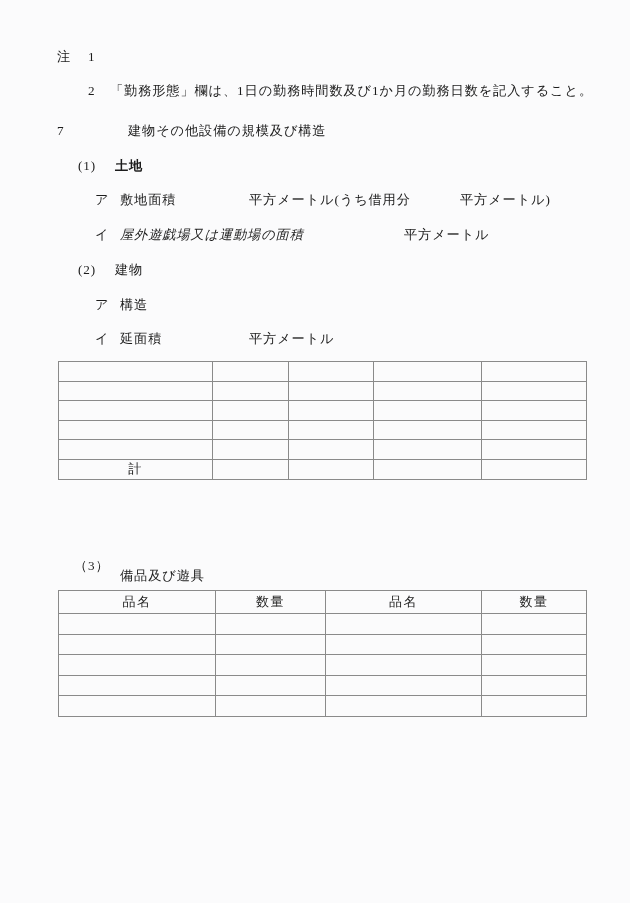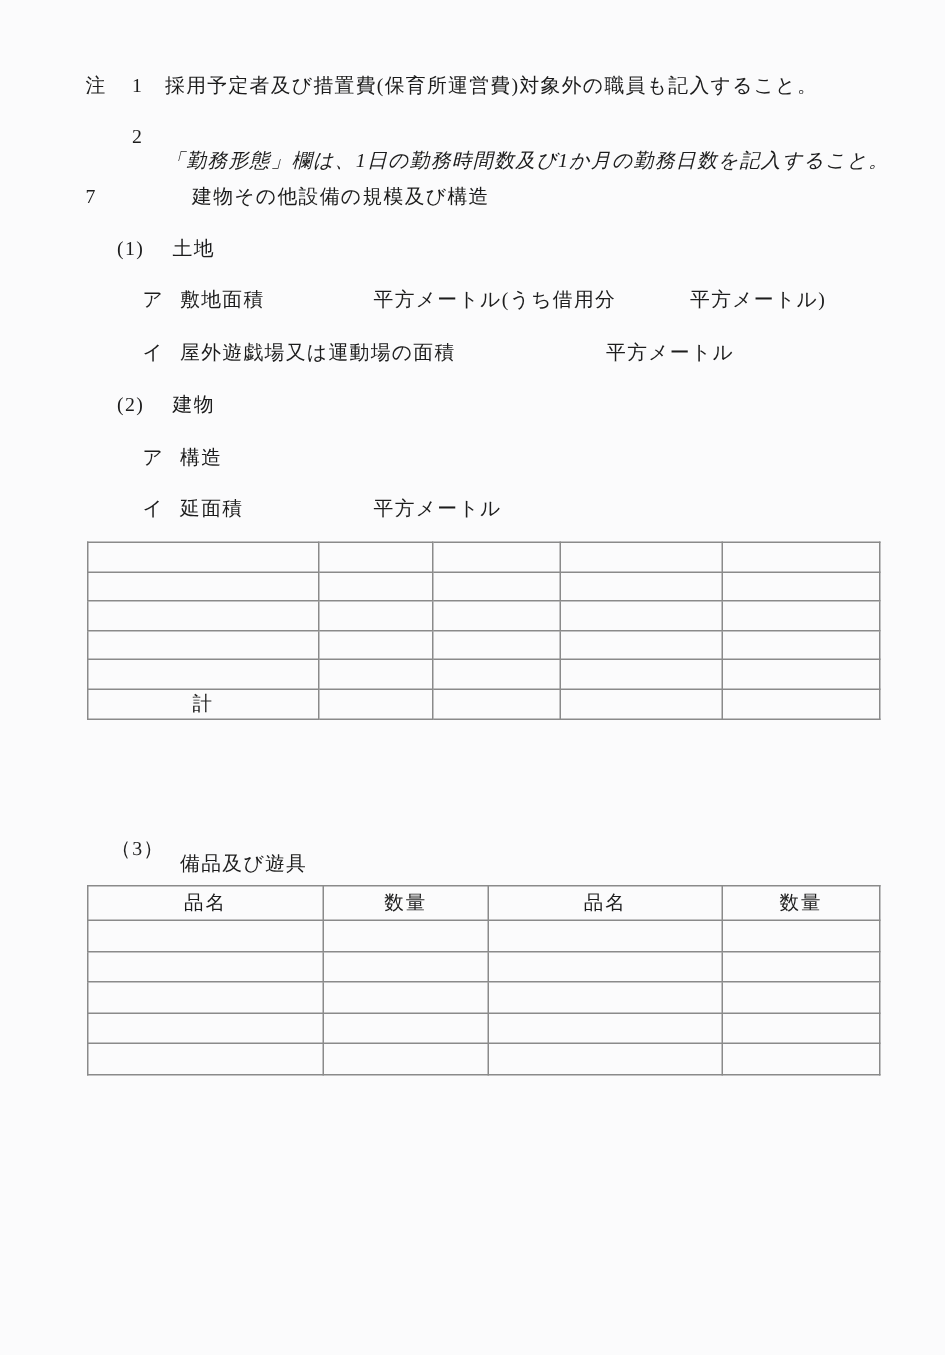--- a/index.html
+++ b/index.html
@@ -96,38 +96,37 @@
   #table-equipment tr.subhead td { height: 22px; margin-top: 23px; }
   #table-equipment tr.body td { height: 19.5px; }
 </style>
 </head>
 <body>
 
 <div class="page">
 
   <span class="line l-note-label" style="top:50px;">注</span>
   <span class="line num l-note-num" style="top:50px;">1</span>
-  <span class="line l-note-body" style="top:50px;">採用予定者及び措置費(保育所運営費)対象外の職員も記入すること。</span>
 
   <span class="line num l-note-num" style="top:84px;">2</span>
-  <span class="line l-note-body" style="top:100px;font-style:italic;">「勤務形態」欄は、1日の勤務時間数及び1か月の勤務日数を記入すること。</span>
+  <span class="line l-note-body" style="top:84px;">「勤務形態」欄は、1日の勤務時間数及び1か月の勤務日数を記入すること。</span>
 
   <span class="line num l-sec-num" style="top:124px;">7</span>
   <span class="line l-sec-body" style="top:124px;">建物その他設備の規模及び構造</span>
 
   <span class="line l-sub" style="top:159px;">(1)</span>
-  <span class="line l-sub-body" style="top:159px;">土地</span>
+  <span class="line l-sub-body" style="top:159px;font-weight:bold;">土地</span>
 
   <span class="line l-item" style="top:193px;">ア</span>
   <span class="line l-item-body" style="top:193px;">敷地面積</span>
   <span class="line" style="top:193px; left:249px;">平方メートル(うち借用分</span>
   <span class="line" style="top:193px; left:460px;">平方メートル)</span>
 
   <span class="line l-item" style="top:228px;">イ</span>
-  <span class="line l-item-body" style="top:228px;">屋外遊戯場又は運動場の面積</span>
+  <span class="line l-item-body" style="top:228px;font-style:italic;">屋外遊戯場又は運動場の面積</span>
   <span class="line" style="top:228px; left:404px;">平方メートル</span>
 
   <span class="line l-sub" style="top:263px;">(2)</span>
   <span class="line l-sub-body" style="top:263px;">建物</span>
 
   <span class="line l-item" style="top:298px;">ア</span>
   <span class="line l-item-body" style="top:298px;">構造</span>
 
   <span class="line l-item" style="top:332px;">イ</span>
   <span class="line l-item-body" style="top:332px;">延面積</span>

